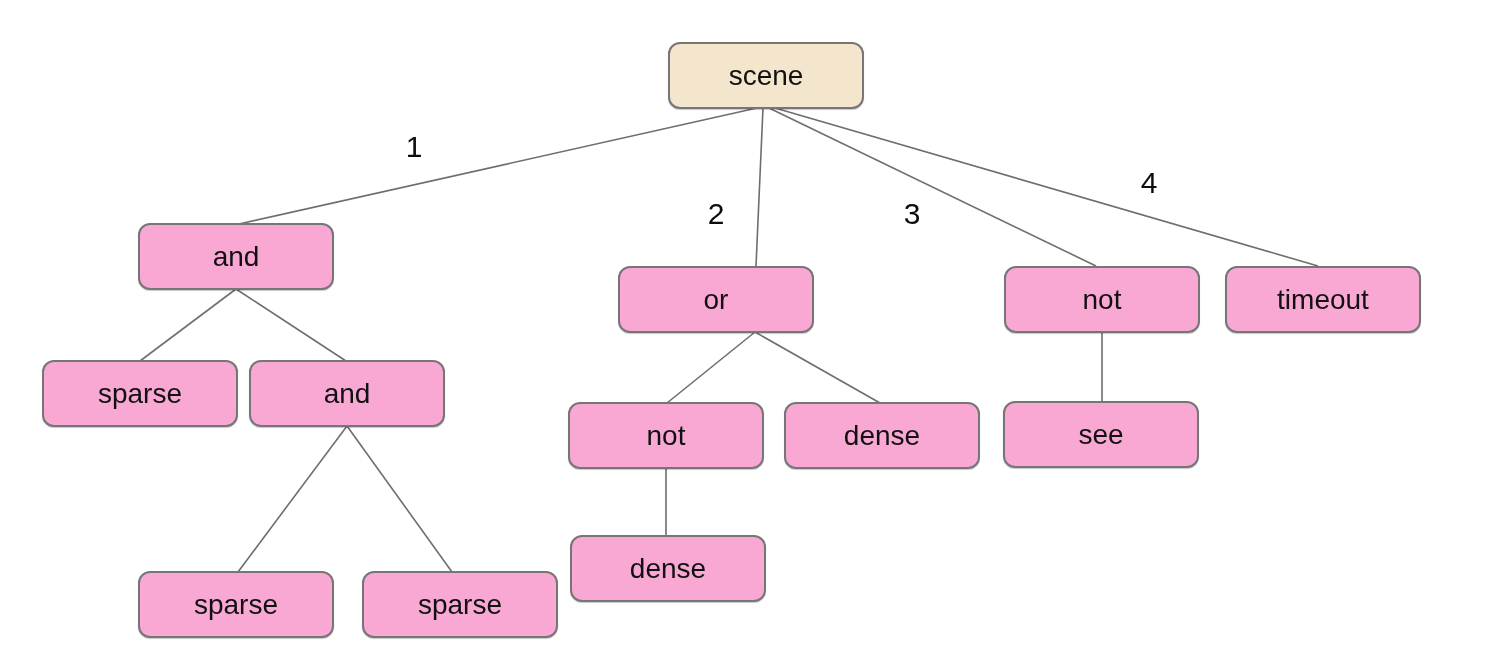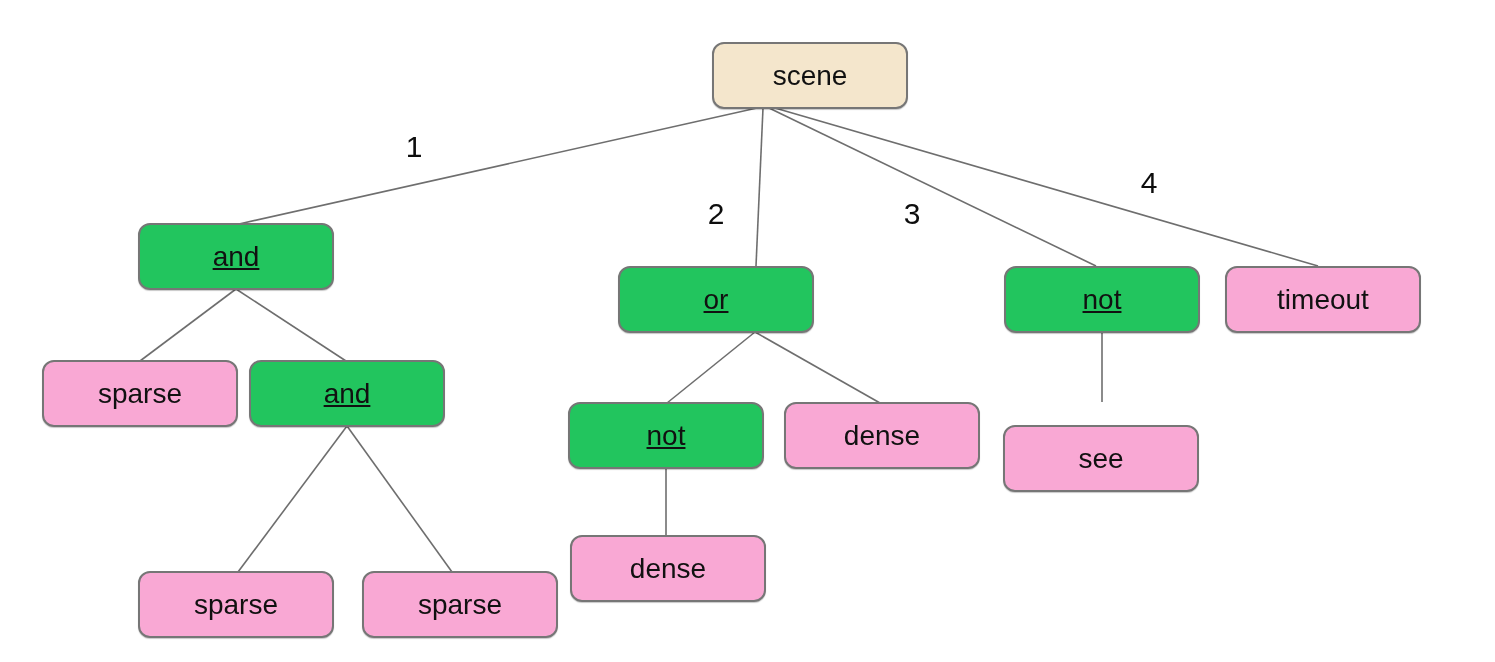--- a/index.html
+++ b/index.html
@@ -31,34 +31,34 @@
     border-radius: 12px;
     display: flex;
     align-items: center;
     justify-content: center;
     font-size: 28px;
     color: #111111;
     box-shadow: 0 1px 1px rgba(0,0,0,0.22);
     cursor: default;
   }
   .node.root { background: #f4e6cc; }
-  .node.op   { background: #22c55e; text-decoration: underline; }
+  .node.op   { background: #f9a8d4; }
   .node.leaf { background: #f9a8d4; }
 
   
-  .n-scene    { left: 668px;  top: 42px; margin-left: 44px;  }
+  .n-scene    { left: 668px;  top: 42px;  }
   .n-and1     { left: 138px;  top: 223px; }
   .n-or1      { left: 618px;  top: 266px; }
   .n-not1     { left: 1004px; top: 266px; }
   .n-timeout1 { left: 1225px; top: 266px; }
   .n-sparse1  { left: 42px;   top: 360px; }
   .n-and2     { left: 249px;  top: 360px; }
   .n-not2     { left: 568px;  top: 402px; }
   .n-dense1   { left: 784px;  top: 402px; }
-  .n-see1     { left: 1003px; top: 401px; margin-top: 24px; }
+  .n-see1     { left: 1003px; top: 401px; }
   .n-sparse2  { left: 138px;  top: 571px; }
   .n-sparse3  { left: 362px;  top: 571px; }
   .n-dense2   { left: 570px;  top: 535px; }
 
   .edge-label {
     position: absolute;
     transform: translate(-50%, -50%);
     font-size: 30px;
     color: #0d0d0d;
     line-height: 1;

